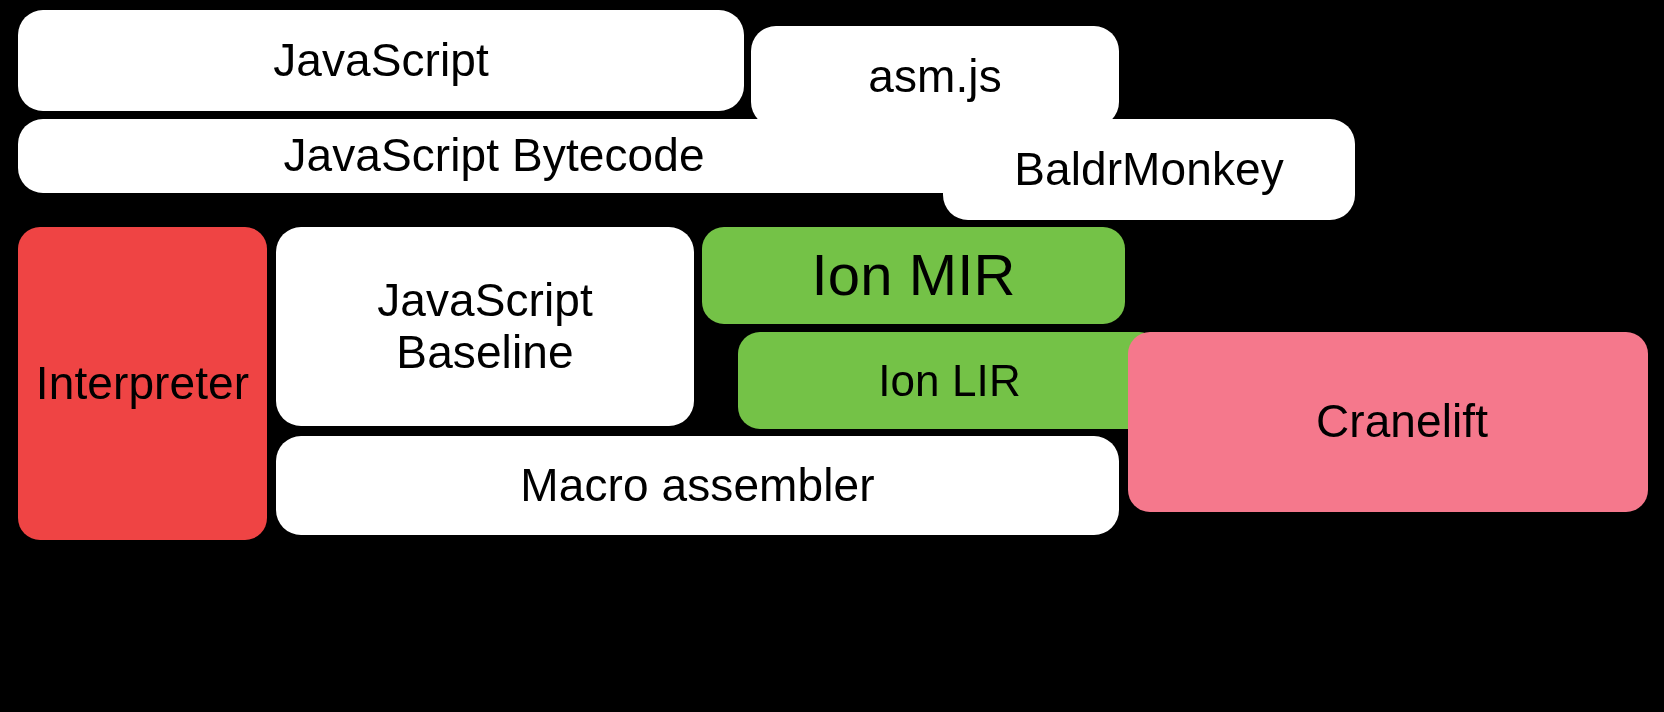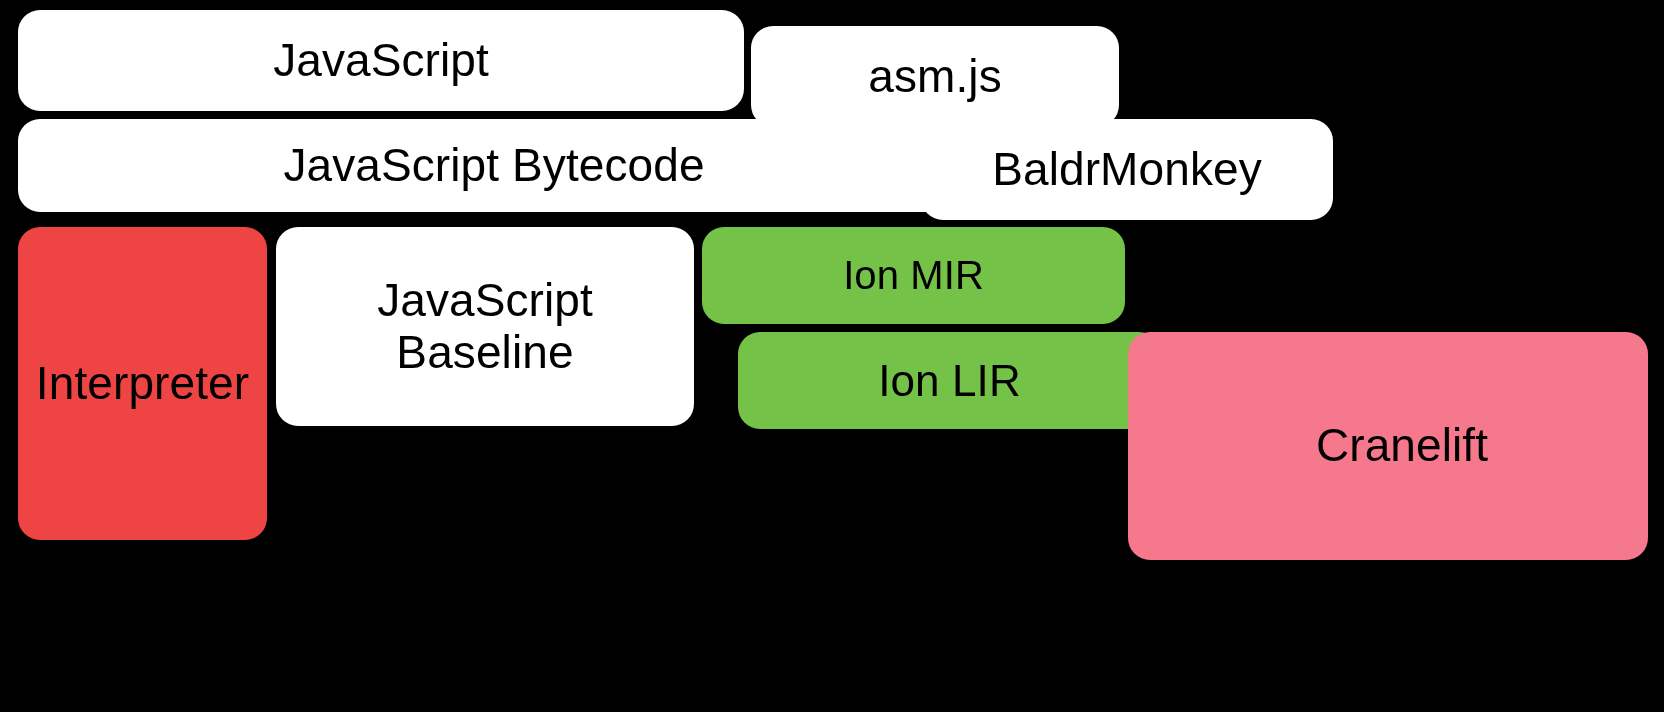--- a/index.html
+++ b/index.html
@@ -29,32 +29,33 @@
     align-items: center;
     justify-content: center;
     text-align: center;
     line-height: 1.12;
     font-size: 44px;
     font-weight: 400;
     letter-spacing: 0.1px;
     white-space: pre-line;
     user-select: none;
   }
-  .node.white  { background: #ffffff; }
+  .node.white  { background: #ffffff; border-radius: 25px; }
   .node.grey   { background: #ef4444; }
   .node.green  { background: #74c247; }
   .node.pink   { background: #f5788c; }
 </style>
 </head>
 <body>
 
 <div id="diagram" style="width: 1664px; height: 712px; background: rgb(0, 0, 0);">
     <div class="node white" style="left: 18px; top: 10px; width: 726px; height: 101px; font-size: 46px;">JavaScript</div>
     <div class="node white" style="left: 751px; top: 10px; width: 368px; height: 101px; font-size: 46px; margin-top: 16px;">asm.js</div>
-    <div class="node white" style="left: 18px; top: 119px; width: 952px; height: 93px; font-size: 46px;">JavaScript Bytecode</div>
-    <div class="node white" style="left: 921px; top: 119px; width: 412px; height: 101px; font-size: 46px;">BaldrMonkey</div>
+    <div class="node white" style="left: 18px; top: 119px; width: 952px; height: 74px; font-size: 46px;">JavaScript Bytecode</div>
+    <div class="node white" style="left: 943px; top: 119px; width: 412px; height: 101px; font-size: 46px;">BaldrMonkey</div>
     <div class="node grey" style="left: 18px; top: 227px; width: 249px; height: 313px; font-size: 46px;">Interpreter</div>
     <div class="node white" style="left: 276px; top: 227px; width: 418px; height: 199px; font-size: 46px;">JavaScript
 Baseline</div>
-    <div class="node green" style="left: 702px; top: 227px; width: 423px; height: 97px; font-size: 40px;">Ion MIR</div>
+    <div class="node green" style="left: 702px; top: 227px; width: 423px; height: 97px; font-size: 58px;">Ion MIR</div>
     <div class="node green" style="left: 702px; top: 332px; width: 423px; height: 97px; font-size: 44px; margin-left: 36px;">Ion LIR</div>
-    <div class="node pink" style="left: 1128px; top: 332px; width: 520px; height: 228px; font-size: 46px; padding-left: 28px;">Cranelift</div>
+    <div class="node white" style="left: 276px; top: 436px; width: 843px; height: 99px; font-size: 46px;">Macro assembler</div>
+    <div class="node pink" style="left: 1128px; top: 332px; width: 520px; height: 180px; font-size: 46px; padding-left: 28px;">Cranelift</div>
   </div>
 
 </body></html>

